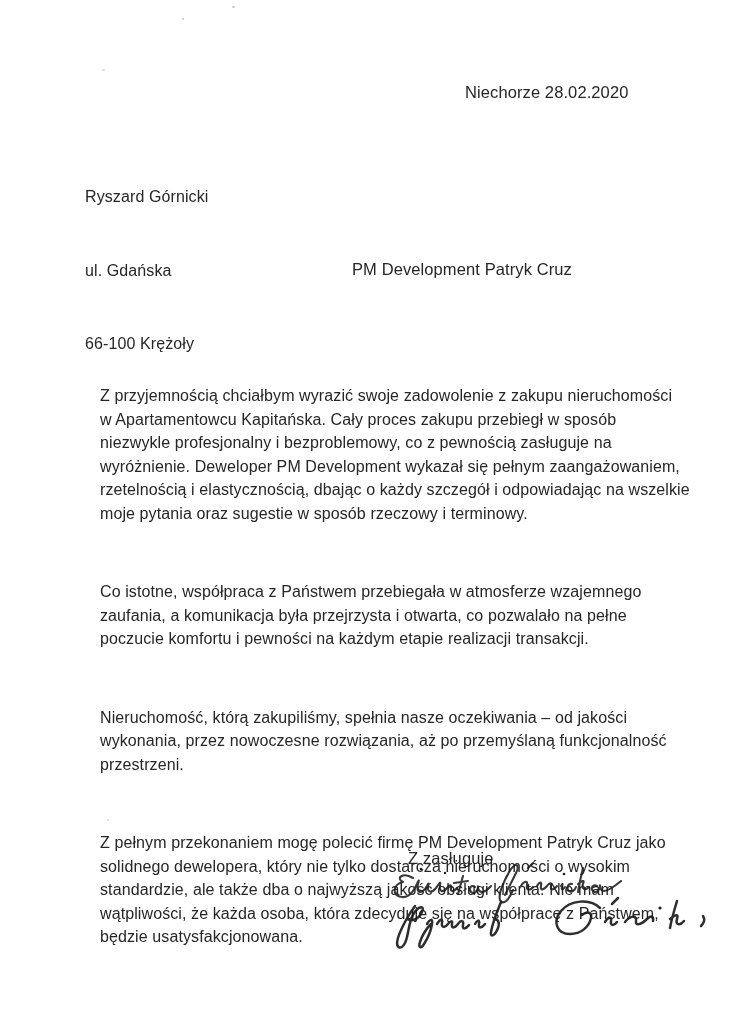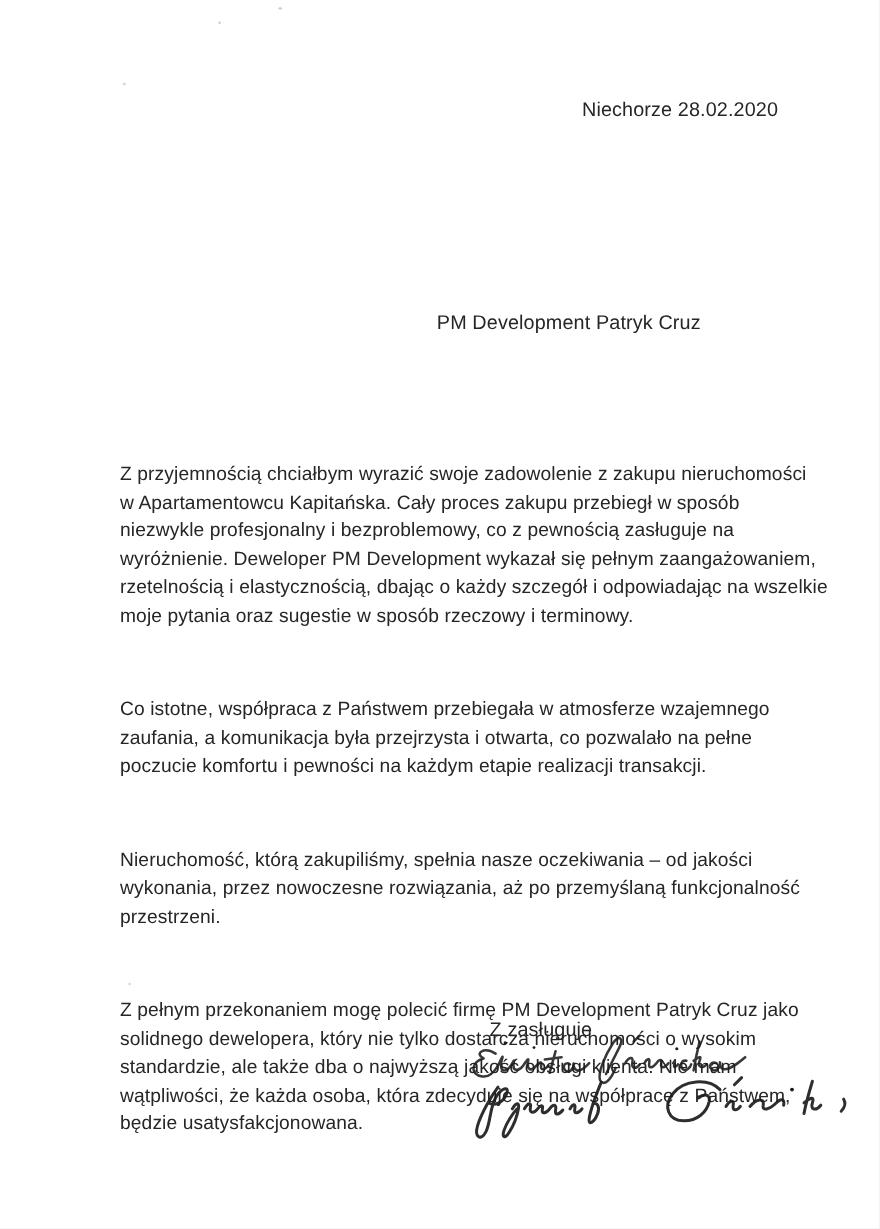--- a/index.html
+++ b/index.html
@@ -14,23 +14,23 @@
   }
   .scan-text{
     position:absolute;
     font-size:16px;
     line-height:23.5px;
     letter-spacing:0.1px;
     color:#2a2a2a;
     filter:blur(0.28px) contrast(1.05);
     white-space:pre;
   }
-  .date{top:81px;left:465px;font-size:16.5px;margin-left:20px;}
+  .date{top:81px;left:465px;font-size:16.5px;}
   .sender{top:136px;left:85px;line-height:24.5px;}
-  .recipient{top:258px;left:364px;font-size:16.5px;}
+  .recipient{top:258px;left:352px;font-size:16.5px;}
   .body-text{top:337px;left:83px;}
   .body-text p{margin:0 0 8px 17px;white-space:pre;}
   .closing{top:847px;left:408px;font-size:16.5px;}
   .signature-block{position:absolute;top:856px;left:385px;width:340px;height:110px;}
   .signature-block svg{display:block;width:100%;height:100%;}
   .sig-stroke{fill:none;stroke:#1c1c1c;stroke-linecap:round;stroke-linejoin:round;}
   .sig1{stroke-width:2.1;opacity:0.88;}
   .sig2{stroke-width:2.5;opacity:0.92;}
   .speck{position:absolute;background:#c9c9c9;border-radius:50%;}
   .speck.s1{left:232px;top:6px;width:3px;height:2px;}
@@ -43,20 +43,25 @@
 
 <div class="page">
 
   <div class="speck s1"></div>
   <div class="speck s2"></div>
   <div class="speck s3"></div>
   <div class="speck s4"></div>
 
   <div class="scan-text date">Niechorze 28.02.2020</div>
 
+  <div class="scan-text sender">
+    <div>Ryszard Górnicki</div>
+    <div>ul. Gdańska</div>
+    <div>66-100 Krężoły</div>
+  </div>
 
   <div class="scan-text recipient">PM Development Patryk Cruz</div>
 
   <div class="scan-text body-text">
     <p>Z przyjemnością chciałbym wyrazić swoje zadowolenie z zakupu nieruchomości
 w Apartamentowcu Kapitańska. Cały proces zakupu przebiegł w sposób
 niezwykle profesjonalny i bezproblemowy, co z pewnością zasługuje na
 wyróżnienie. Deweloper PM Development wykazał się pełnym zaangażowaniem,
 rzetelnością i elastycznością, dbając o każdy szczegół i odpowiadając na wszelkie
 moje pytania oraz sugestie w sposób rzeczowy i terminowy.</p>

